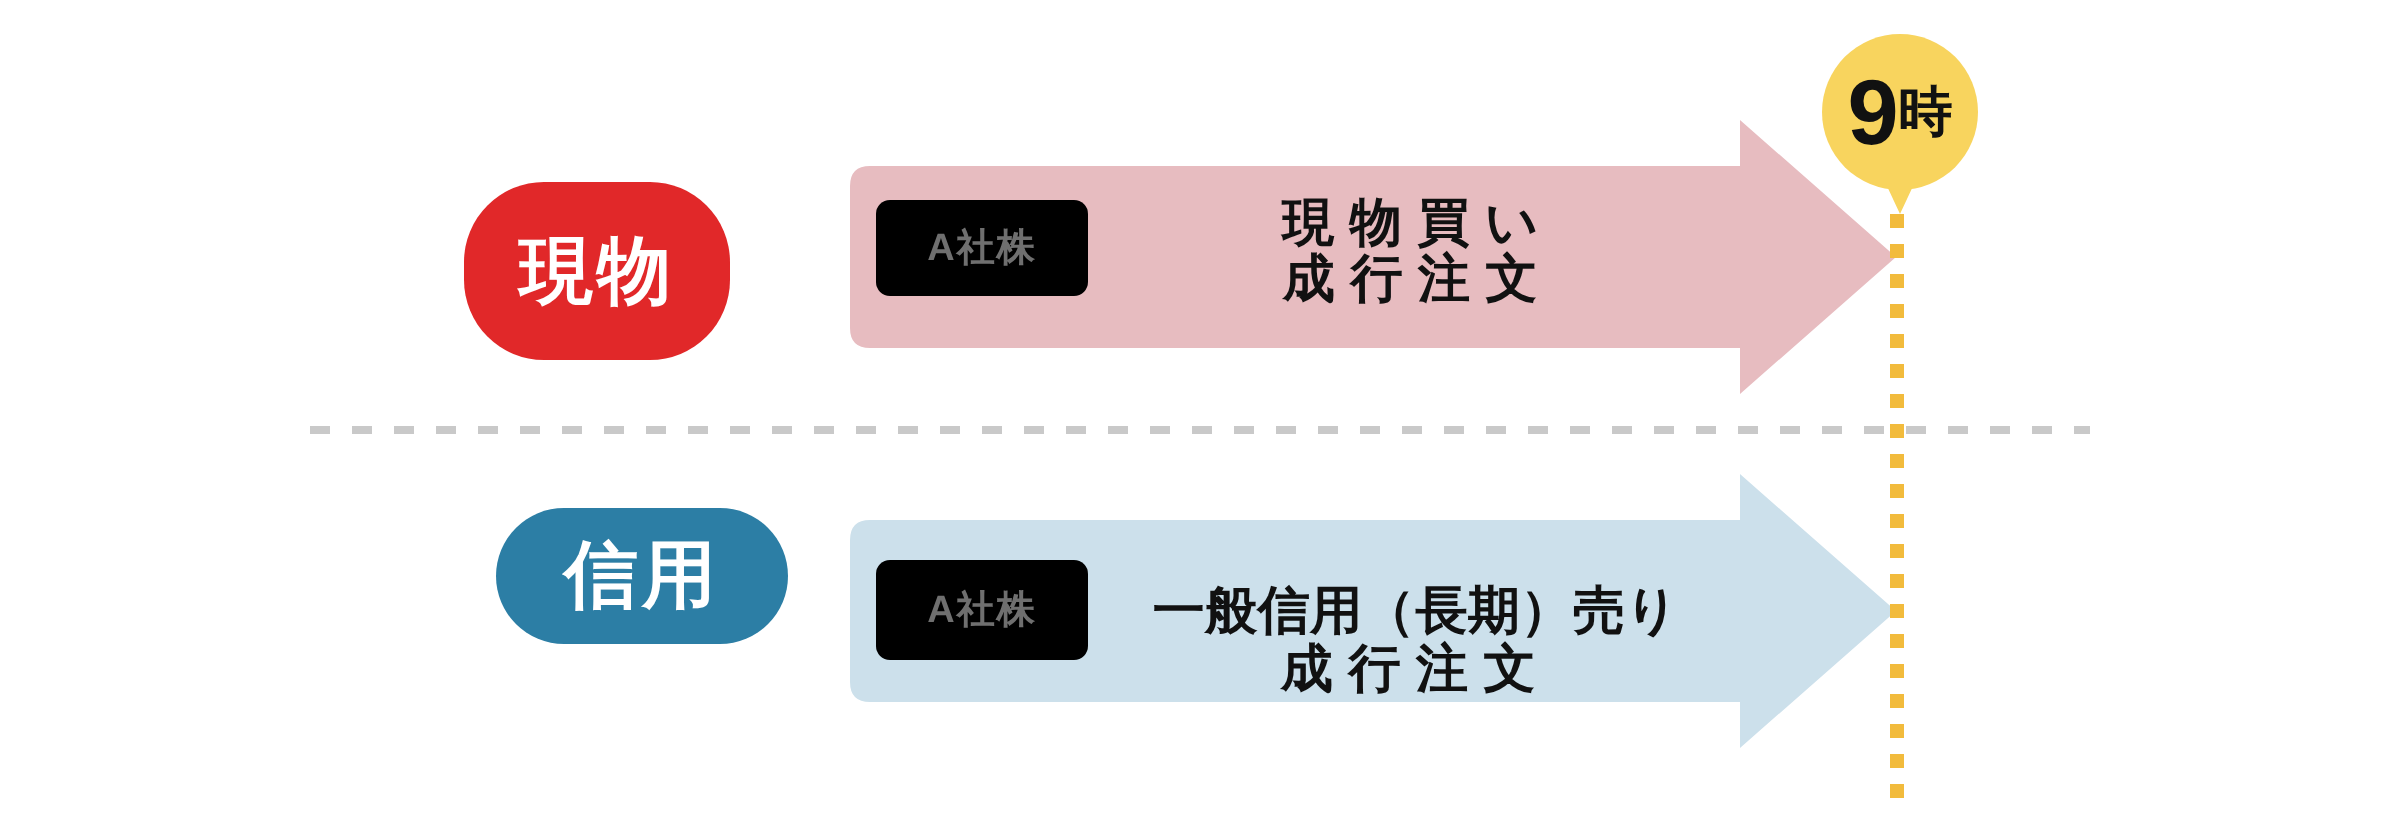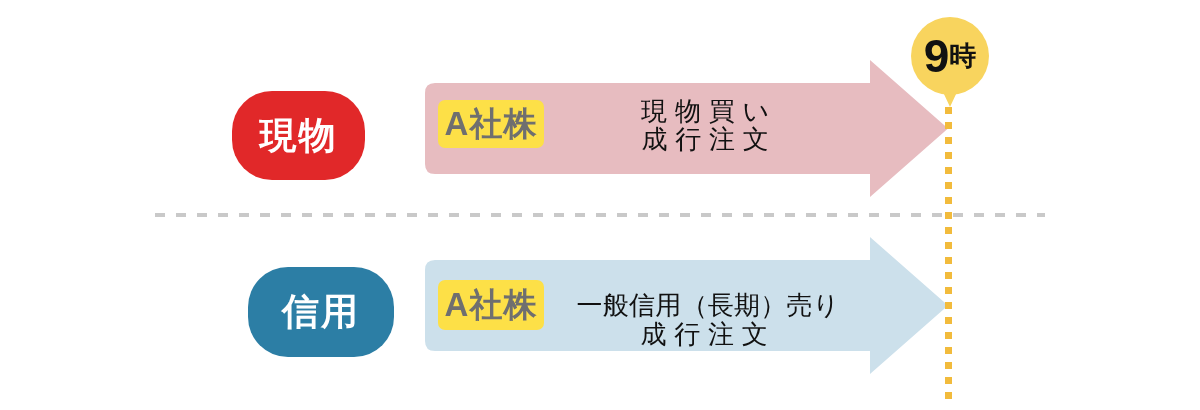--- a/index.html
+++ b/index.html
@@ -18,40 +18,40 @@
     left:945px;top:107px;width:7px;height:293px;z-index:4;
     background:repeating-linear-gradient(to bottom,var(--timeline_orange) 0 7px,transparent 7px 15px);
   }
 
   
   .pill{
     border-radius:40px;display:flex;align-items:center;justify-content:center;
     color:#ffffff;font-weight:700;font-size:37px;letter-spacing:2px;z-index:3;
   }
   .pill-spot{left:232px;top:91px;width:133px;height:89px;background:var(--spot_red);}
-  .pill-margin{left:248px;top:267px;width:146px;height:90px;background:var(--margin_blue);}
+  .pill-margin{left:248px;top:254px;width:146px;height:68px;background:var(--margin_blue);}
 
   
   .arrow-svg{z-index:3;}
   .arrow-spot{left:425px;top:60px;}
   .arrow-margin{left:425px;top:237px;}
   .arrow-spot path{fill:var(--spot_pink);}
   .arrow-margin path{fill:var(--margin_light_blue);}
 
   
   .ticker-box{
-    background:#fde047;border-radius:7px;display:flex;align-items:center;justify-content:center;
-    color:var(--ticker_gray);font-weight:700;font-size:33px;z-index:5;letter-spacing:1px;
+    background:#000000;border-radius:7px;display:flex;align-items:center;justify-content:center;
+    color:var(--ticker_gray);font-weight:700;font-size:19px;z-index:5;letter-spacing:1px;
   }
   .ticker-spot{left:438px;top:100px;width:106px;height:48px;}
   .ticker-margin{left:438px;top:280px;width:106px;height:50px;}
 
   
   .order-text{
-    z-index:5;text-align:center;color:var(--text_black);font-weight:400;font-size:26px;line-height:28px;
+    z-index:5;text-align:center;color:var(--text_black);font-weight:700;font-size:26px;line-height:28px;
   }
   .order-spot{left:548px;top:97px;width:322px;}
   .order-margin{left:530px;top:281px;width:356px;line-height:29px;}
   .ls-wide{letter-spacing:.3em;}
   .ls-tight{letter-spacing:.01em;margin-top:10px;}
 
   
   .time-balloon{
     left:911px;top:17px;width:78px;height:78px;border-radius:50%;
     background:var(--time_yellow);z-index:6;

